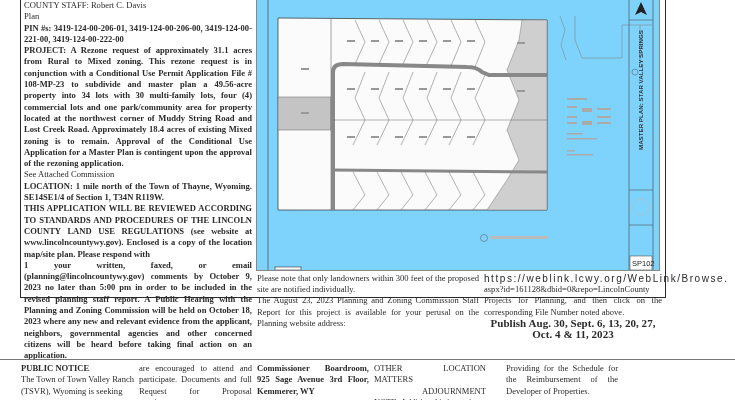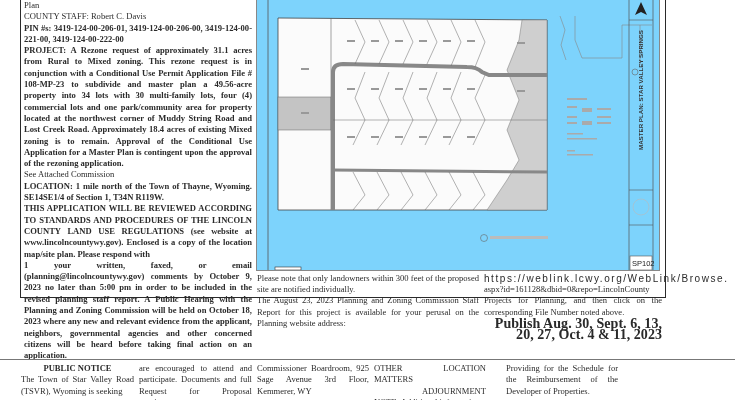--- a/index.html
+++ b/index.html
@@ -28,42 +28,42 @@
     font-family: "Liberation Serif", serif; font-size: 8.55px; line-height: 11.2px; color: #2a2a2a;
     text-align: justify;
   }
   .col-right {
     position: absolute; left: 484px; top: 273px; width: 178px;
     font-family: "Liberation Serif", serif; font-size: 8.55px; line-height: 11.2px; color: #2a2a2a;
     text-align: justify;
   }
   .url { letter-spacing: 1.55px; display: block; font-family: "Liberation Sans", sans-serif; font-size: 10px; }
   .publish {
-    font-weight: bold; font-size: 14px; text-align: right; display: block; margin-top: 0px; letter-spacing: 0.05px;
+    font-weight: bold; font-size: 11px; text-align: center; display: block; margin-top: 0px; letter-spacing: 0.05px;
   }
 
   .hr-sep { position: absolute; left: 0; top: 359px; width: 735px; height: 1px; background: #777; }
 
   .bcol { position: absolute; top: 363px; font-family: "Liberation Serif", serif; font-size: 8.55px; line-height: 11.3px; color: #2a2a2a; text-align: justify; }
   .b1 { left: 21px; width: 113px; }
   .b2 { left: 139px; width: 113px; }
-  .b3 { left: 257px; width: 112px; }
+  .b3 { left: 257px; width: 112px; font-weight: bold; }
   .b4 { left: 374px; width: 112px; }
   .b5 { left: 490px; width: 112px; margin-left: 16px; }
-  .heading-center { text-align: center; font-weight: bold; display: block; }
+  .heading-center { font-weight: bold; display: block; }
   .plain-center { text-align: right; display: block; }
 </style>
 </head>
 <body>
 
 <div class="notice-frame"></div>
 
 <div class="col-left">
+  <p>COUNTY STAFF: Robert C. Davis</p>
   <p>Plan</p>
-  <p>COUNTY STAFF: Robert C. Davis</p>
   <p class="j">PIN #s: 3419-124-00-206-01, 3419-124-00-206-00, 3419-124-00-221-00, 3419-124-00-222-00</p>
   <p class="j">PROJECT: A Rezone request of approximately 31.1 acres from Rural to Mixed zoning. This rezone request is in conjunction with a Conditional Use Permit Application File # 108-MP-23 to subdivide and master plan a 49.56-acre property into 34 lots with 30 multi-family lots, four (4) commercial lots and one park/community area for property located at the northwest corner of Muddy String Road and Lost Creek Road. Approximately 18.4 acres of existing Mixed zoning is to remain. Approval of the Conditional Use Application for a Master Plan is contingent upon the approval of the rezoning application.</p>
   <p>See Attached Commission</p>
   <p class="j">LOCATION: 1 mile north of the Town of Thayne, Wyoming. SE14SE1/4 of Section 1, T34N R119W.</p>
   <p class="j">THIS APPLICATION WILL BE REVIEWED ACCORDING TO STANDARDS AND PROCEDURES OF THE LINCOLN COUNTY LAND USE REGULATIONS (see website at www.lincolncountywy.gov). Enclosed is a copy of the location map/site plan. Please respond with</p>
   <p class="j">1 your written, faxed, or email (planning@lincolncountywy.gov) comments by October 9, 2023 no later than 5:00 pm in order to be included in the revised planning staff report. A Public Hearing with the Planning and Zoning Commission will be held on October 18, 2023 where any new and relevant evidence from the applicant, neighbors, governmental agencies and other concerned citizens will be heard before taking final action on an application.</p>
 </div>
 
 <div class="siteplan">
   <svg width="404" height="271" viewBox="0 0 404 271">
@@ -179,21 +179,21 @@
 <div class="col-right">
   <span class="url">https://weblink.lcwy.org/WebLink/Browse.</span>
   <p>aspx?id=161128&amp;dbid=0&amp;repo=LincolnCounty Projects for Planning, and then click on the corresponding File Number noted above.</p>
   <span class="publish">Publish Aug. 30, Sept. 6, 13, 20, 27, Oct. 4 &amp; 11, 2023</span>
 </div>
 
 <div class="hr-sep"></div>
 
 <div class="bcol b1">
   <span class="heading-center">PUBLIC NOTICE</span>
-  <p>The Town of Star Valley Road (TSVR), Wyoming is seeking</p>
+  <p>The Town of Town Valley Ranch (TSVR), Wyoming is seeking</p>
 </div>
 <div class="bcol b2">
   <p>are encouraged to attend and participate. Documents and full Request for Proposal requirements</p>
 </div>
 <div class="bcol b3">
   <p>Commissioner Boardroom, 925 Sage Avenue 3rd Floor, Kemmerer, WY</p>
 </div>
 <div class="bcol b4">
   <span>OTHER LOCATION MATTERS</span>
   <span class="plain-center">ADJOURNMENT</span>

